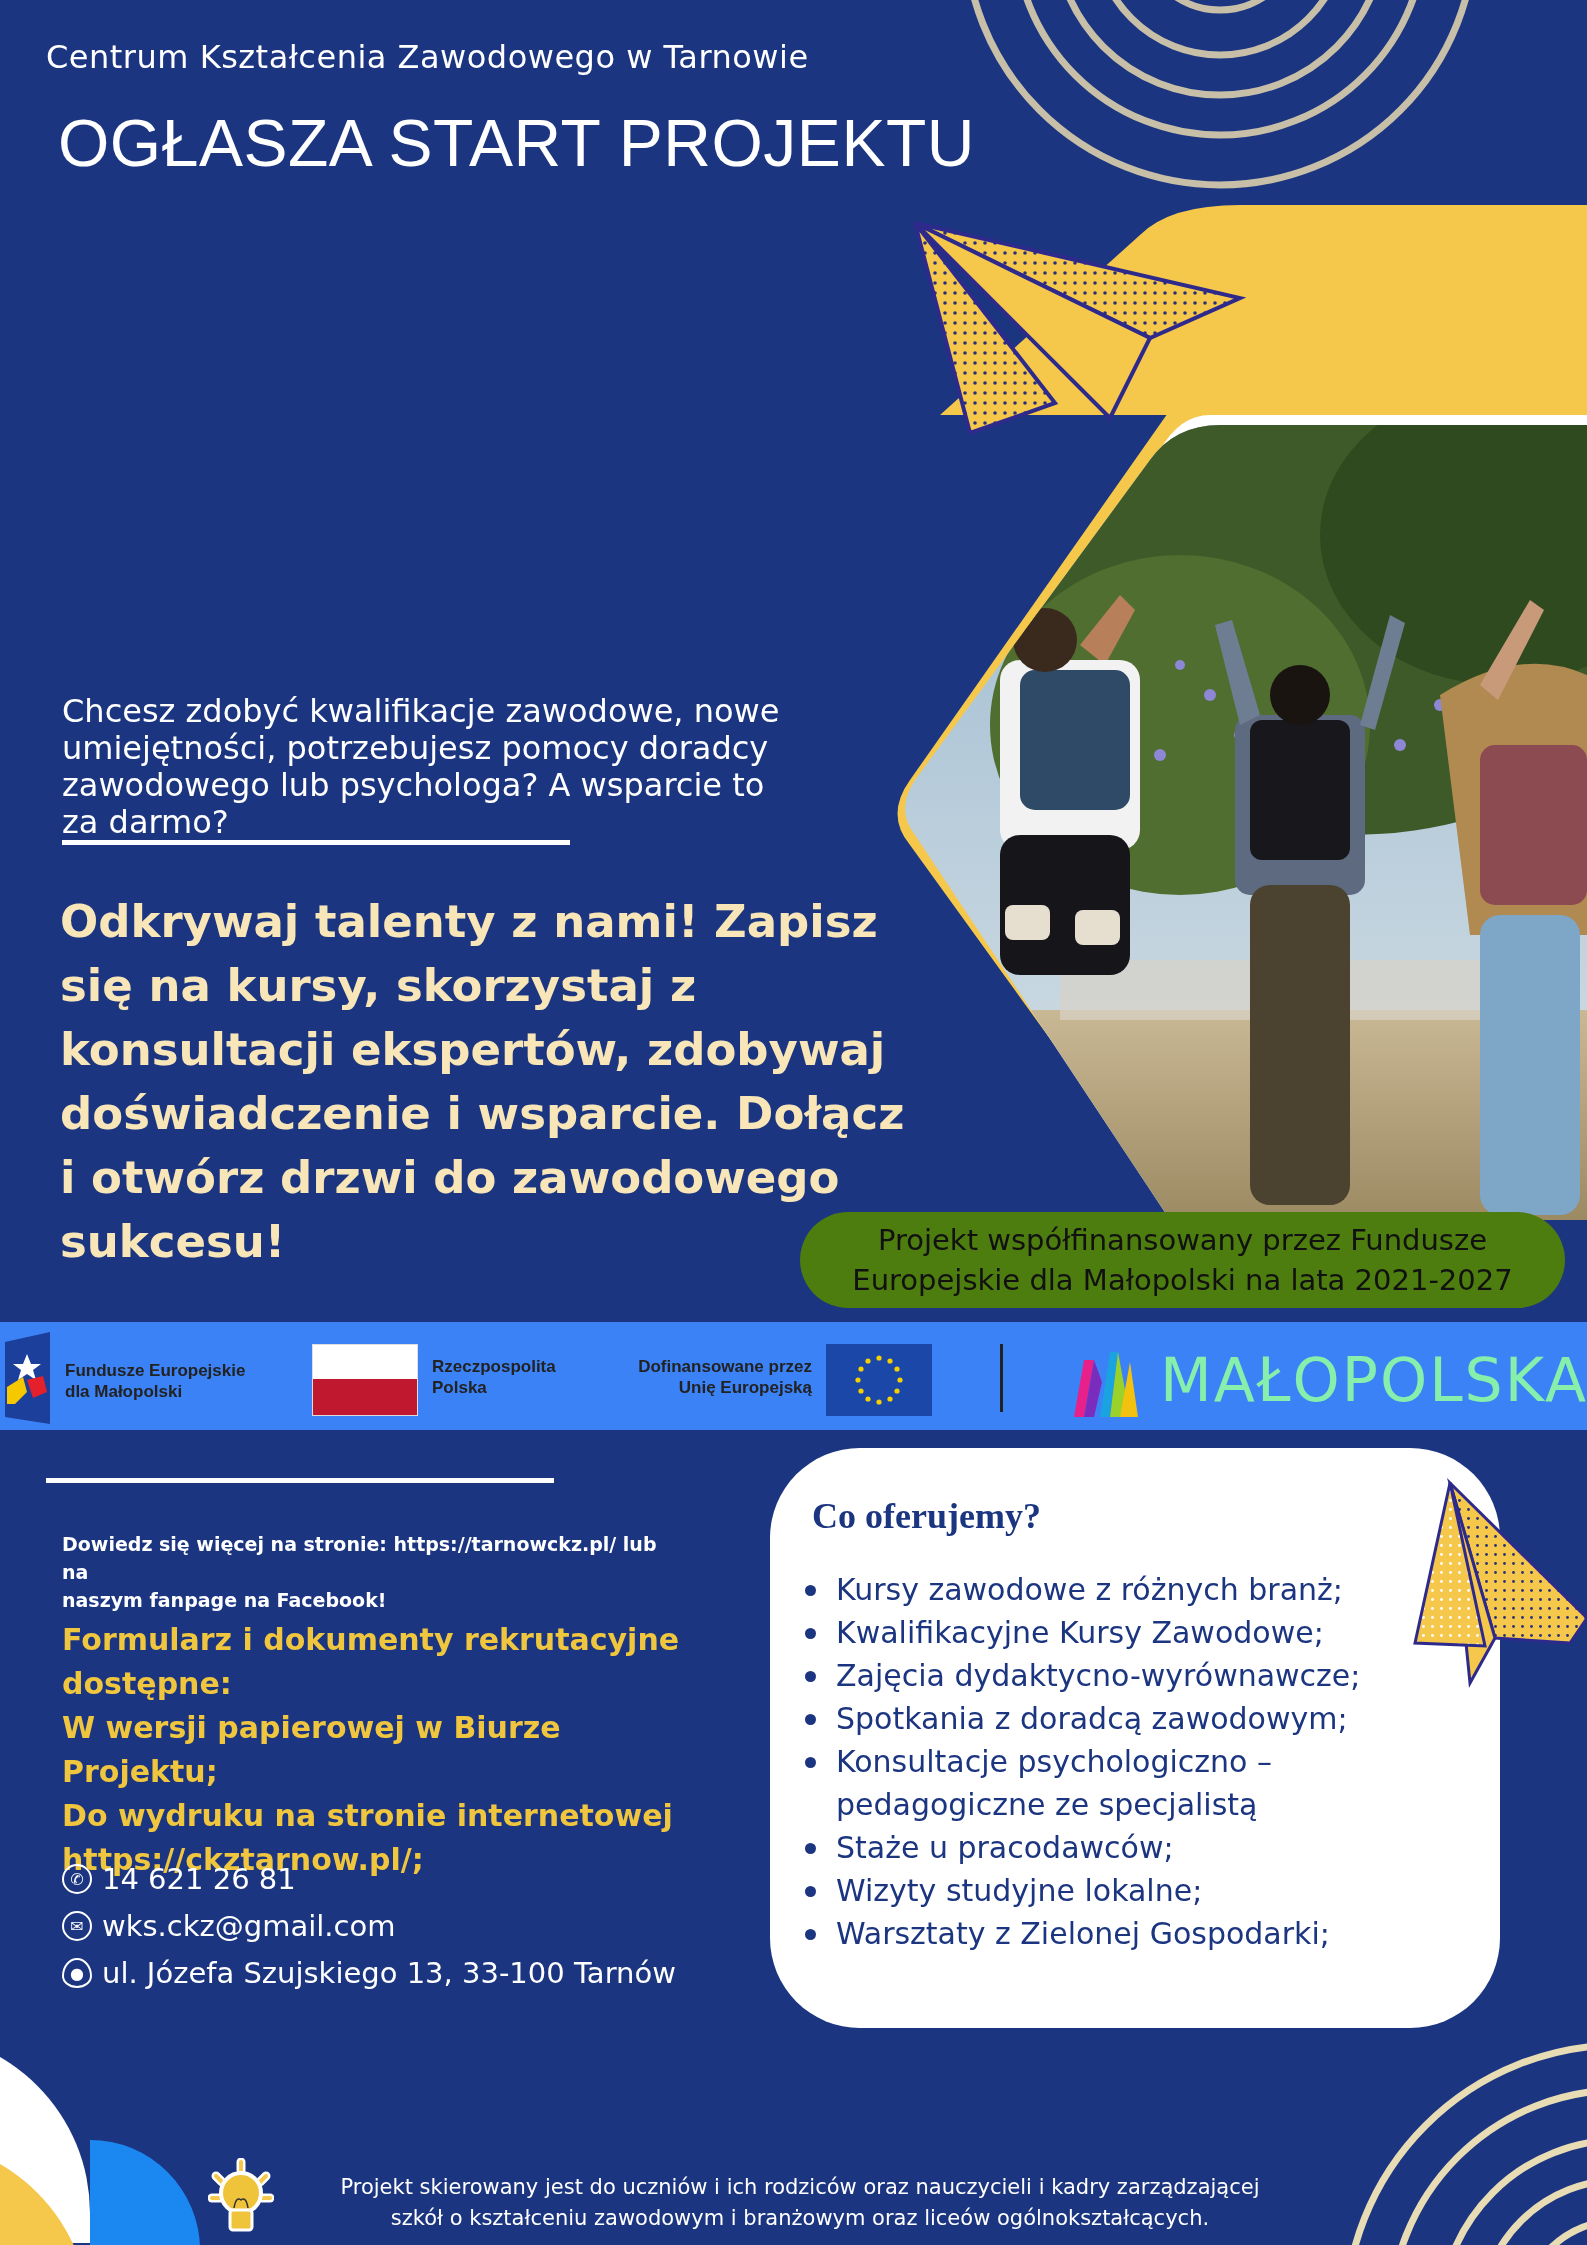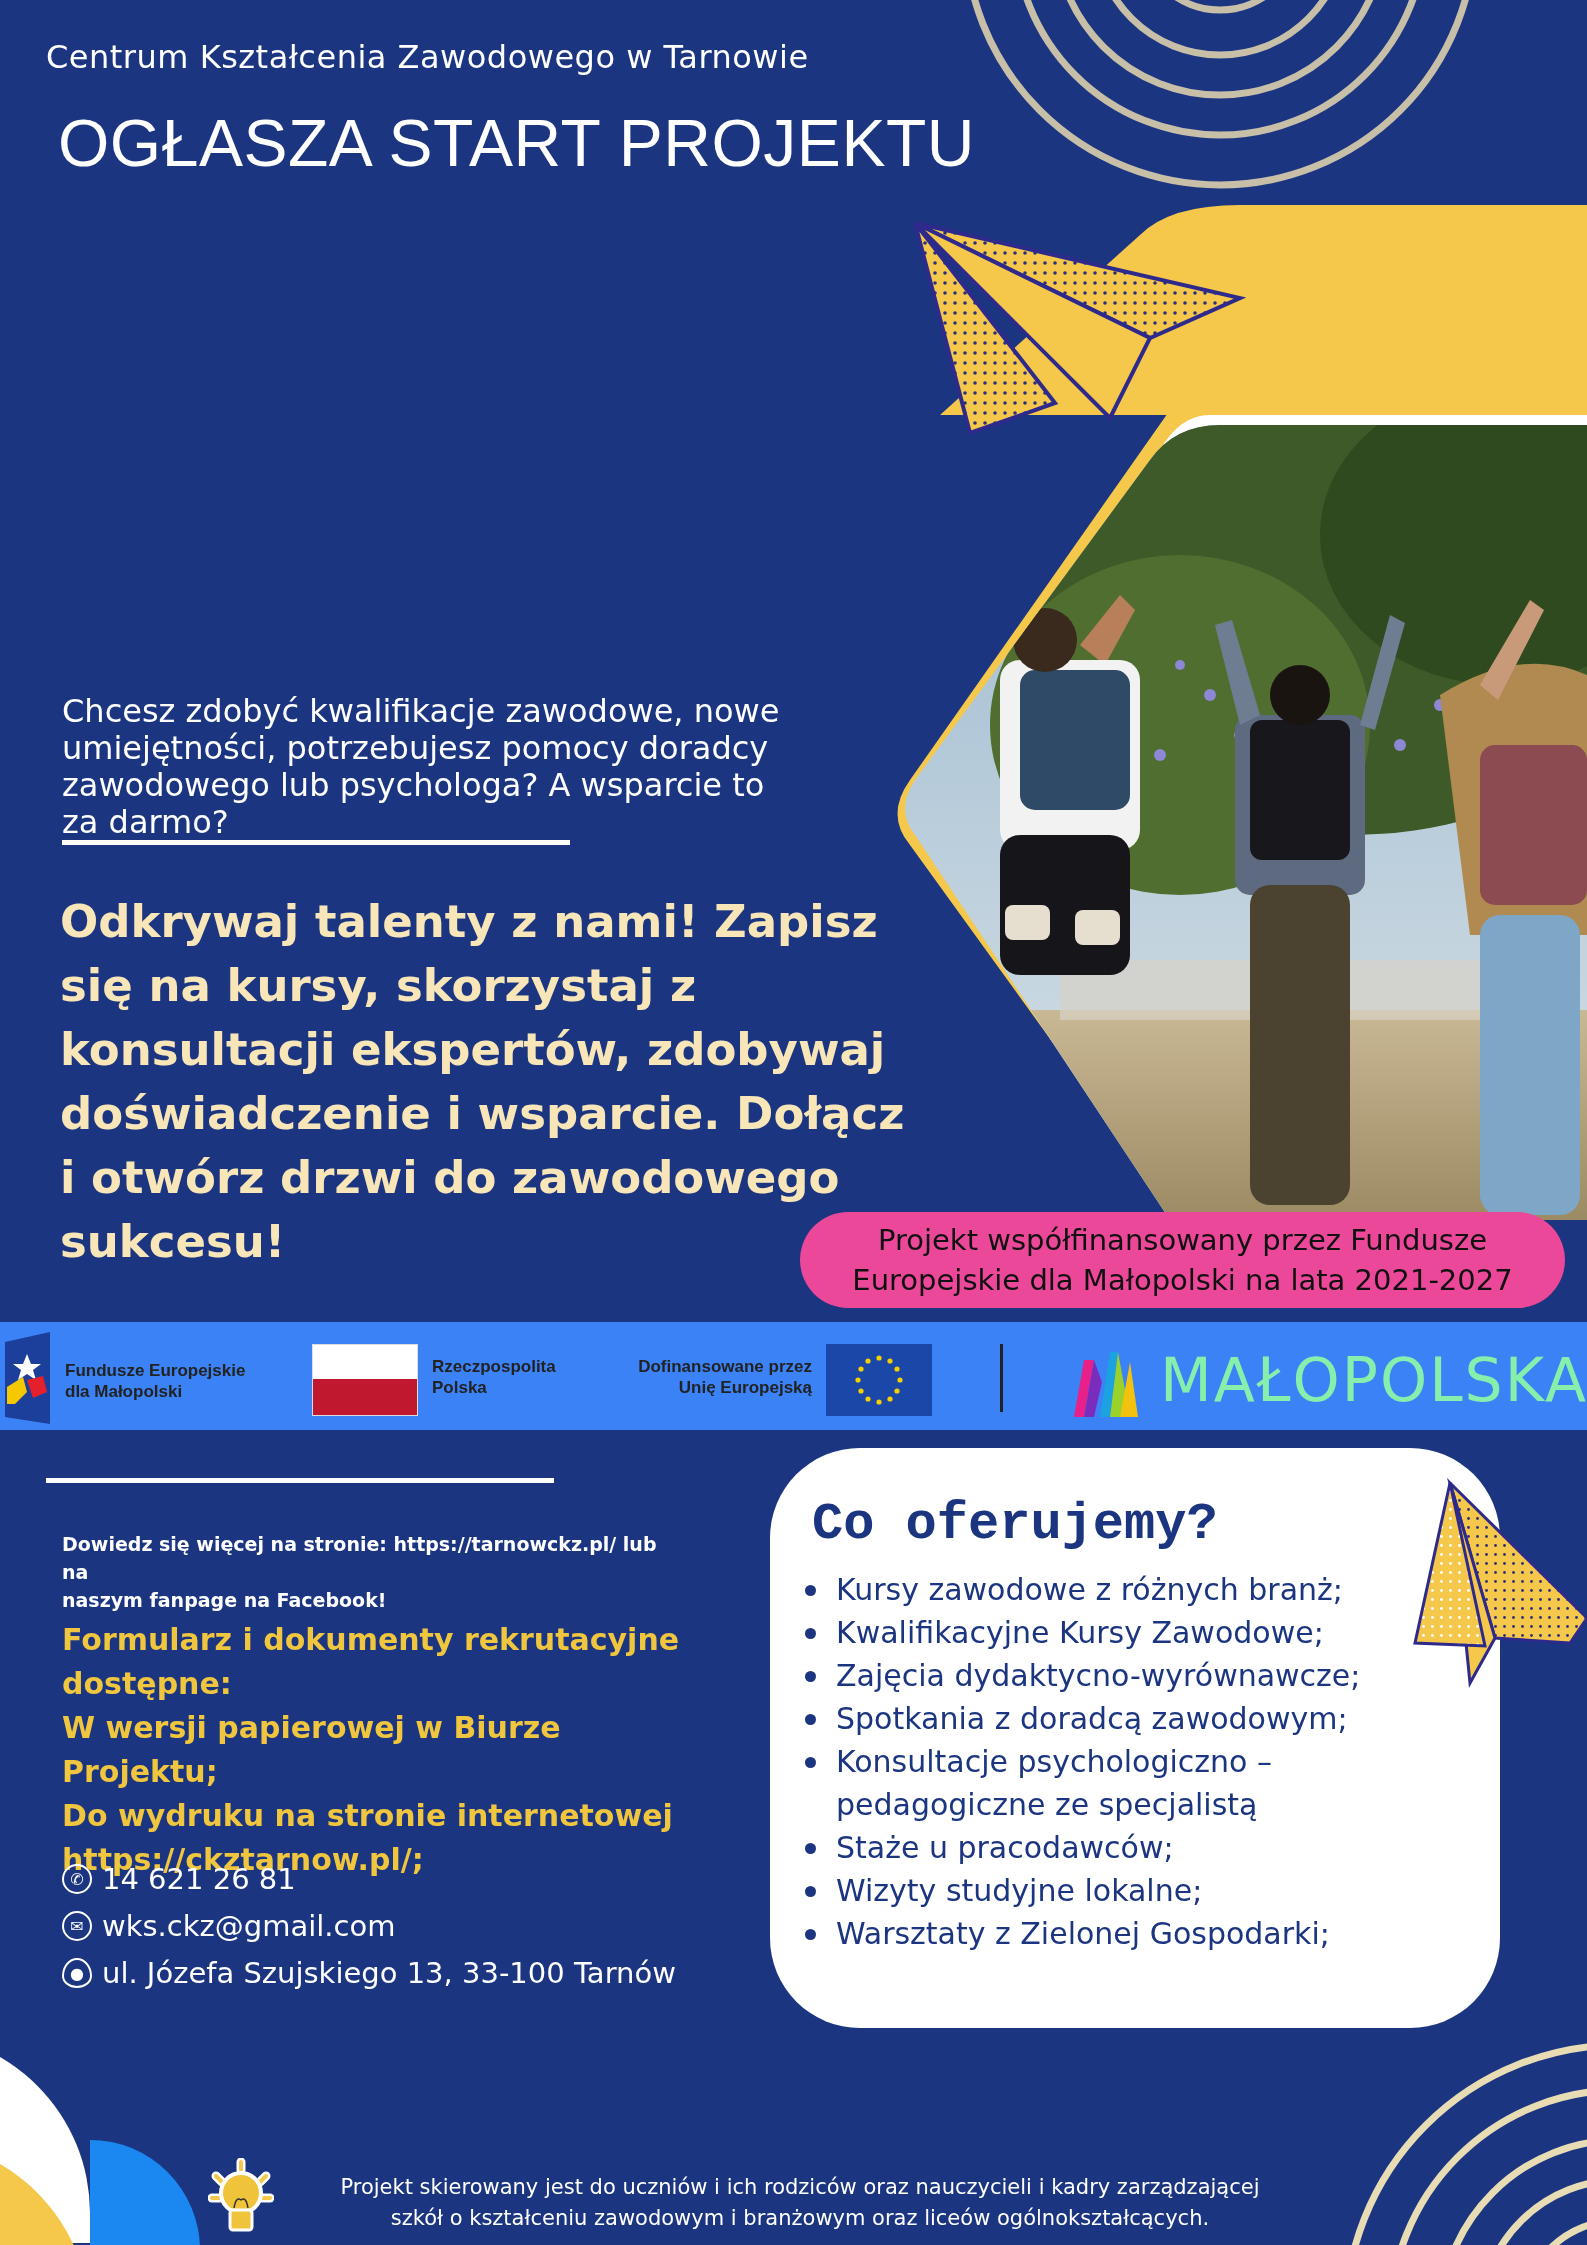--- a/index.html
+++ b/index.html
@@ -5,30 +5,30 @@
   html, body { margin: 0; padding: 0; }
   body { width: 1587px; height: 2245px; position: relative; overflow: hidden; background: #1b3580; font-family: "Liberation Sans", sans-serif; }
   .abs { position: absolute; }
   .top-section { position: absolute; left: 0; top: 0; width: 1587px; height: 1322px; background: #1b3580; overflow: hidden; }
   .org-name { left: 46px; top: 38px; font-size: 32px; color: #ffffff; letter-spacing: 0.5px; font-family: "DejaVu Sans", sans-serif; }
   .announce { left: 58px; top: 105px; font-size: 66px; color: #ffffff; font-weight: 300; letter-spacing: 0.5px; font-family: "Liberation Sans", sans-serif; }
   .title { left: 62px; top: 218px; width: 900px; font-size: 80px; line-height: 95px; color: #f5c84b; font-weight: 900; font-family: "Liberation Sans", sans-serif; letter-spacing: -1px; text-transform: uppercase; }
   .intro { left: 62px; top: 650px; width: 830px; font-size: 32px; line-height: 37px; color: #ffffff; font-family: "DejaVu Sans", sans-serif; margin-top: 43px; }
   .divider { height: 5px; background: #ffffff; }
   .cta { left: 60px; top: 890px; width: 870px; font-size: 45px; line-height: 64px; color: #f8e6b8; font-weight: bold; font-family: "DejaVu Sans", sans-serif; }
-  .funding-pill { left: 800px; top: 1212px; width: 765px; height: 96px; background: #ec4899; border-radius: 48px; display: flex; align-items: center; justify-content: center; text-align: center; font-size: 29px; line-height: 40px; color: #111; font-family: "DejaVu Sans", sans-serif; }
+  .funding-pill { left: 800px; top: 1212px; width: 765px; height: 96px; background: #4d7c0f; border-radius: 48px; display: flex; align-items: center; justify-content: center; text-align: center; font-size: 29px; line-height: 40px; color: #111; font-family: "DejaVu Sans", sans-serif; }
   .logos-bar { position: absolute; left: 0; top: 1322px; width: 1587px; height: 108px; background: #3b82f6; }
   .logo-text { font-size: 17px; line-height: 21px; color: #222; font-weight: bold; font-family: "Liberation Sans", sans-serif; }
   .malopolska { left: 1160px; top: 1345px; font-size: 60px; color: #86efac; letter-spacing: 2px; font-family: "DejaVu Sans", sans-serif; }
   .more-info { left: 62px; top: 1530px; width: 620px; font-size: 19px; line-height: 28px; color: #ffffff; font-weight: bold; font-family: "DejaVu Sans", sans-serif; }
   .forms { left: 62px; top: 1618px; width: 660px; font-size: 30px; line-height: 44px; color: #f0c63e; font-weight: bold; font-family: "DejaVu Sans", sans-serif; }
   .contact-row { left: 62px; display: flex; align-items: center; gap: 10px; font-size: 29px; color: #ffffff; font-family: "DejaVu Sans", sans-serif; }
   .contact-icon { width: 30px; height: 30px; border: 2px solid #ffffff; border-radius: 50%; display: flex; align-items: center; justify-content: center; font-size: 16px; color: #fff; box-sizing: border-box; }
   .offer-card { left: 770px; top: 1448px; width: 730px; height: 580px; background: #ffffff; border-radius: 90px; }
-  .offer-title { left: 812px; top: 1495px; font-size: 52px; font-weight: bold; color: #1b3580; font-family: Liberation Mono, monospace; }
+  .offer-title { left: 812px; top: 1495px; font-size: 36px; font-weight: bold; color: #1b3580; font-family: Liberation Serif, serif; }
   .offer-list { left: 800px; top: 1568px; width: 680px; list-style: none; margin: 0; padding: 0; }
   .offer-list li { position: relative; padding-left: 36px; font-size: 30px; line-height: 43px; color: #1b3580; font-family: "DejaVu Sans", sans-serif; }
   .offer-list li::before { content: ""; position: absolute; left: 5px; top: 17px; width: 11px; height: 11px; border-radius: 50%; background: #1b3580; }
   .footer-text { left: 290px; top: 2172px; width: 1020px; text-align: center; font-size: 21px; line-height: 31px; color: #ffffff; font-family: "DejaVu Sans", sans-serif; }
 </style>
 </head>
 <body>
 
 <div class="top-section">
 

